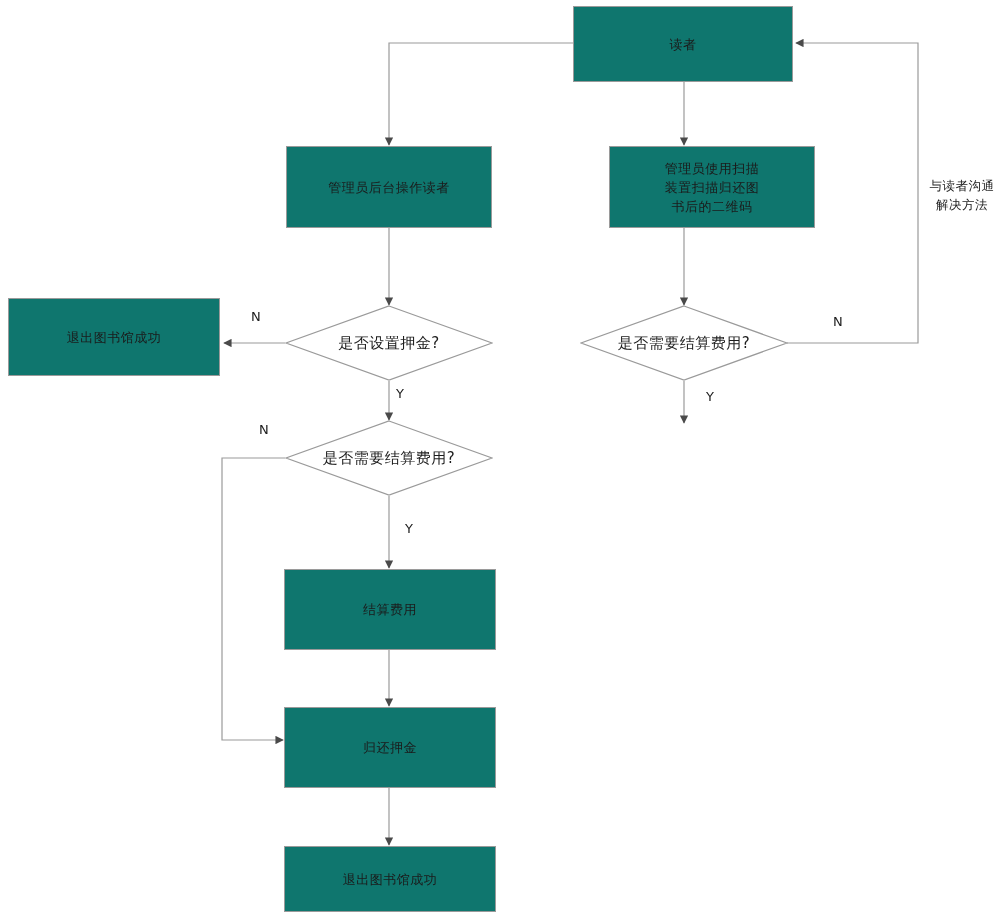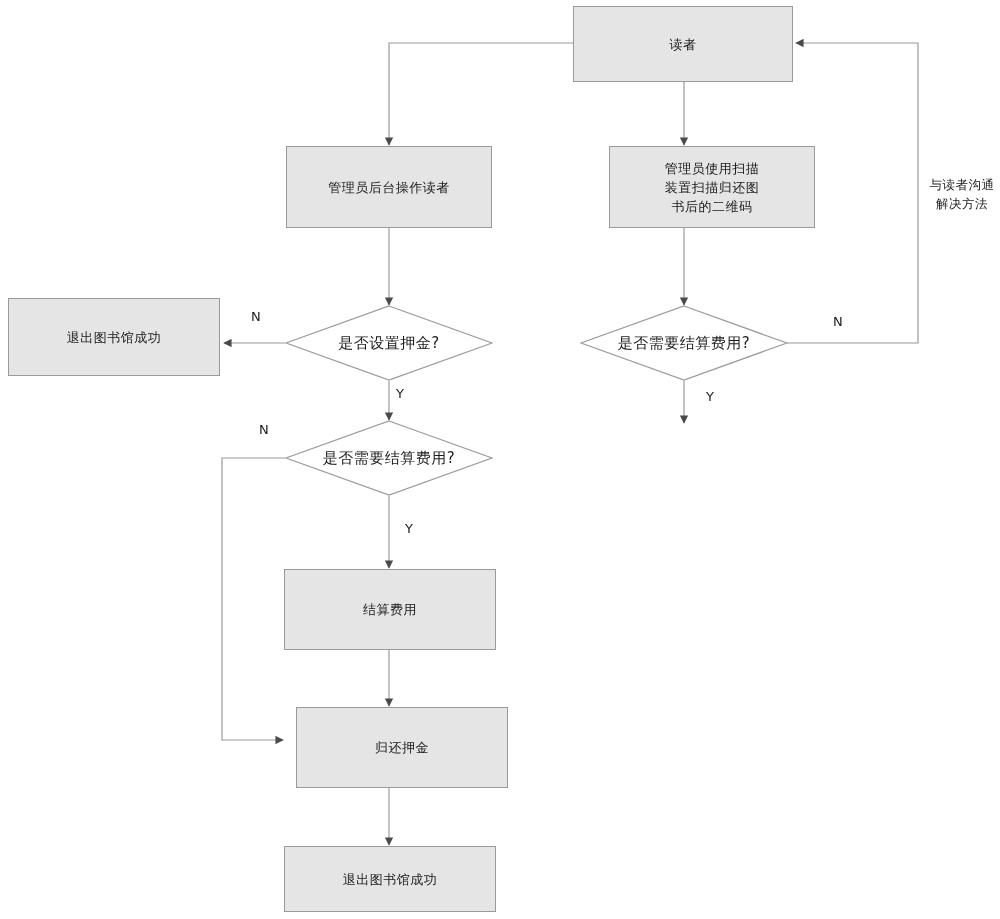--- a/index.html
+++ b/index.html
@@ -29,21 +29,21 @@
   .node {
     position: absolute;
     box-sizing: border-box;
     display: flex;
     align-items: center;
     justify-content: center;
     text-align: center;
   }
   .box {
     border: 1px solid #9a9a9a;
-    background: #e5e5e5;
+    background: #0f766e;
   }
   .node .label {
     font-size: 13px;
     line-height: 19px;
     color: #1b1b1b;
     letter-spacing: 0.5px;
     white-space: pre-line;
   }
   .diamond-wrap {
     position: absolute;
@@ -160,36 +160,36 @@
       <polygon points="104,1 207,38 104,75 1,38" fill="#ffffff" stroke="#9a9a9a" stroke-width="1.2"></polygon>
     </svg>
     <div class="diamond-label">是否需要结算费用?</div>
   </div>
 
 
   <div class="node box" style="left:284px; top:569px; width:212px; height:81px;">
     <span class="label">结算费用</span>
   </div>
 
-  <div class="node box" style="left:296px; top:707px; width:212px; height:81px;">
+  <div class="node box" style="left:284px; top:707px; width:212px; height:81px;">
     <span class="label">归还押金</span>
   </div>
 
   <div class="node box" style="left:284px; top:846px; width:212px; height:66px;">
     <span class="label">退出图书馆成功</span>
   </div>
 
   <span class="edge-label" style="left:251px; top:309px;">N</span>
 
   <span class="edge-label" style="left:396px; top:386px;">Y</span>
 
   <span class="edge-label" style="left:259px; top:422px;">N</span>
 
   <span class="edge-label" style="left:405px; top:521px;">Y</span>
 
   <span class="edge-label" style="left:833px; top:314px;">N</span>
 
   <span class="edge-label" style="left:706px; top:389px;">Y</span>
 
-  <div class="side-note" style="left:926px; top:176px; width:72px;font-family:Liberation Serif, serif;">与读者沟通
+  <div class="side-note" style="left:926px; top:176px; width:72px;">与读者沟通
 解决方法</div>
 
 </div>
 
 </body></html>

